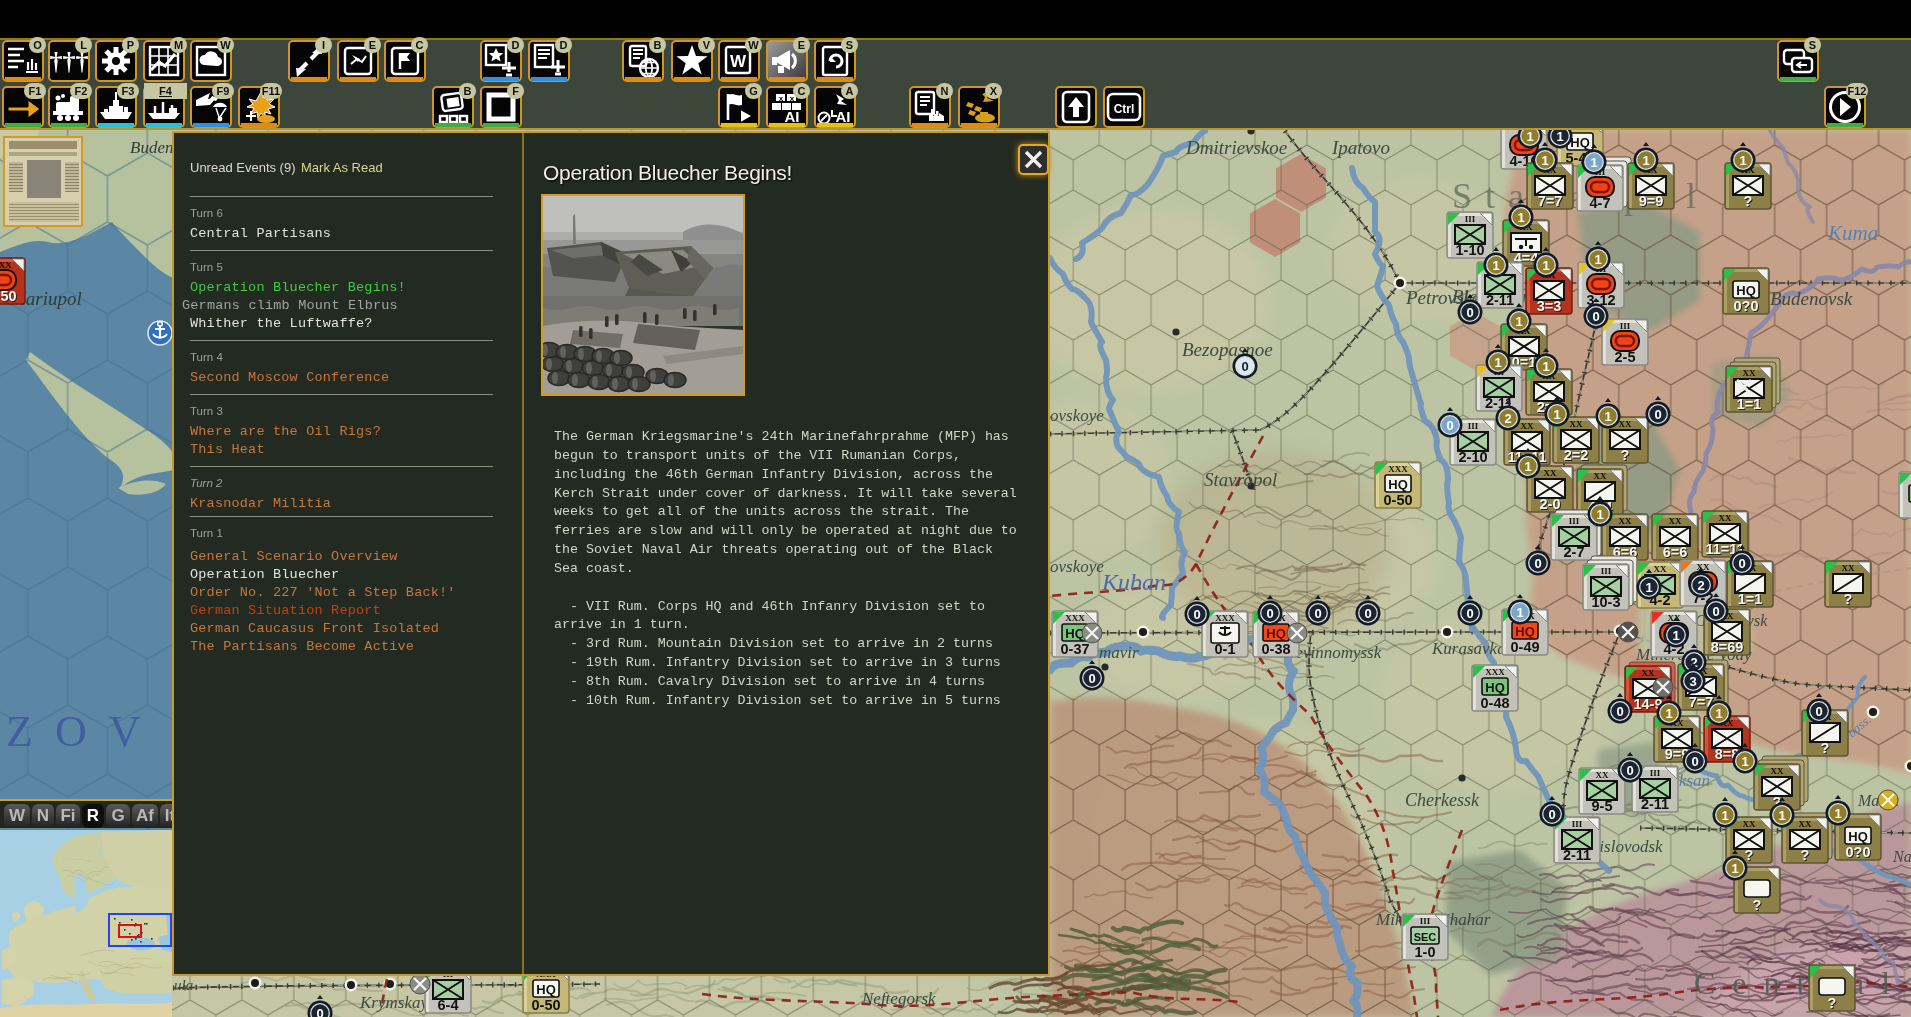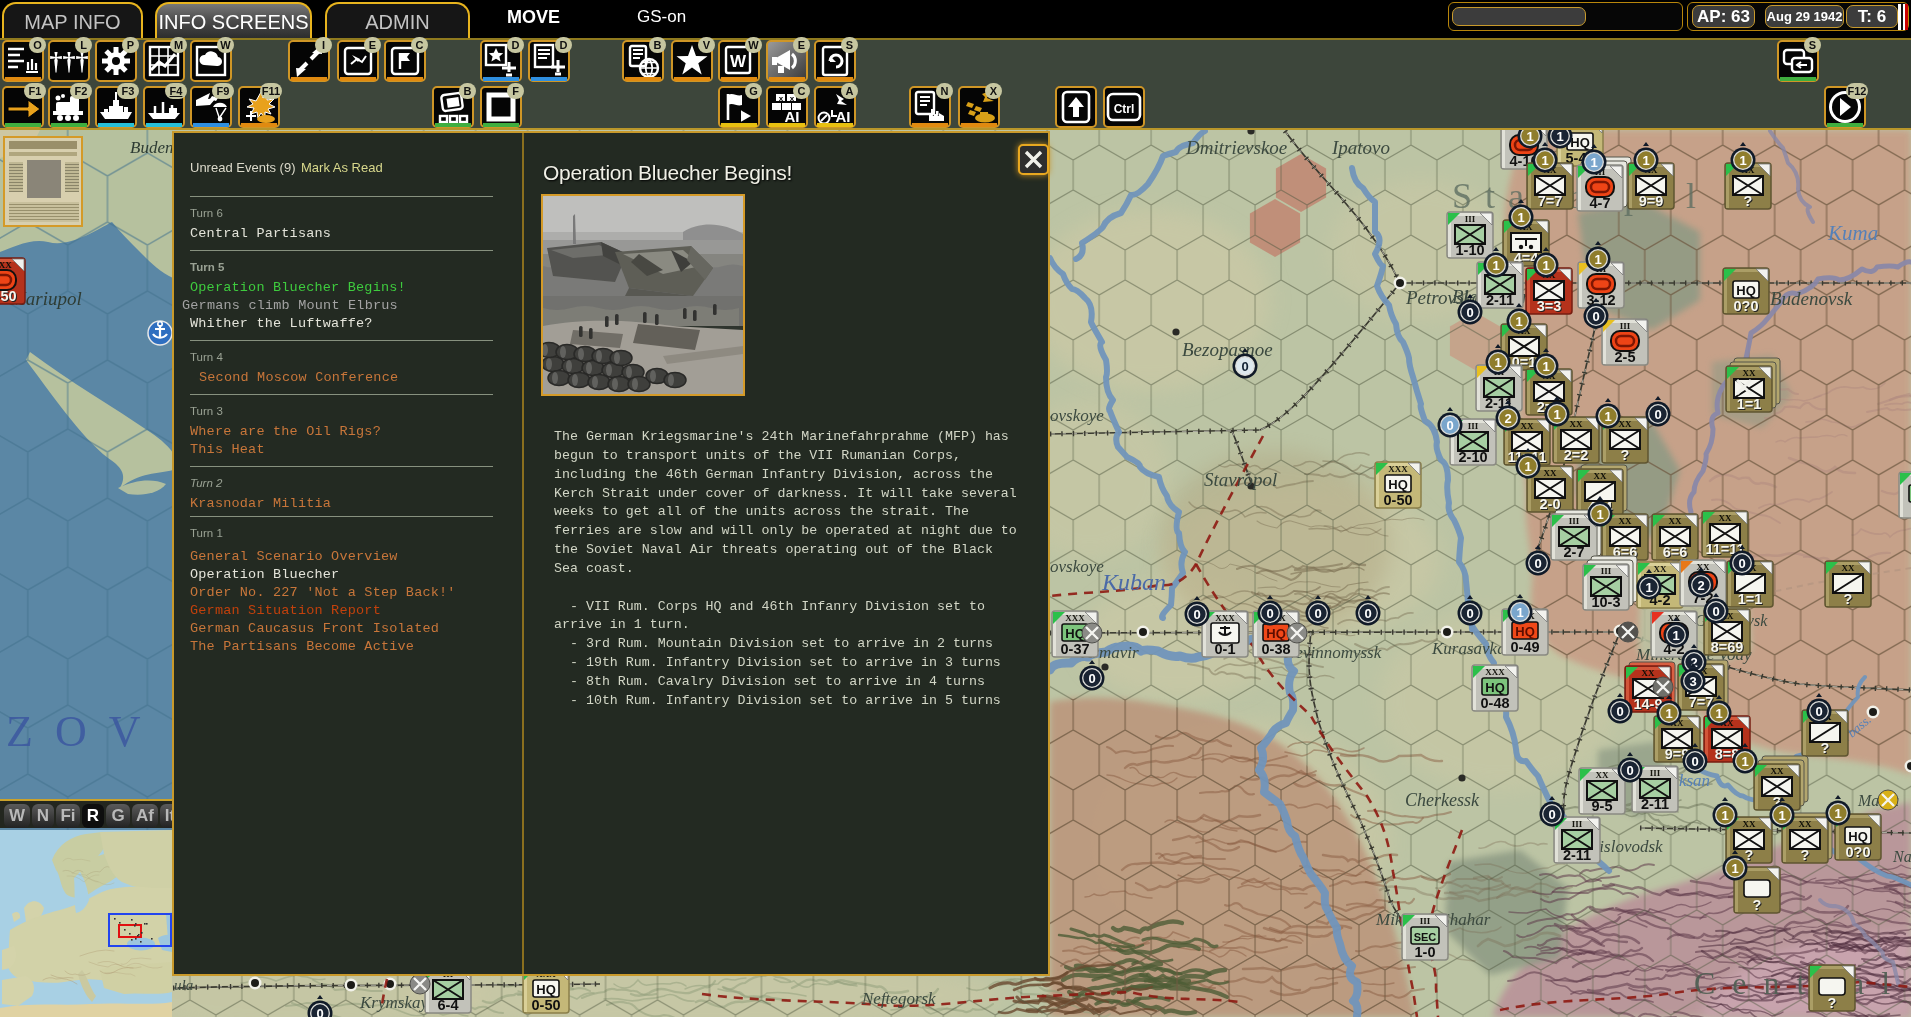--- a/index.html
+++ b/index.html
@@ -1571,27 +1571,27 @@
       <rect x="134" y="95" width="1.6" height="1.6" fill="#333"></rect>
     </svg>
 <div class="panel" style="left:172px;top:131px;width:878px;height:845px;"></div>
 <div class="abs" style="left:522px;top:133px;width:2px;height:841px;background:#8a6f1e"></div>
 <div class="abs" style="left:190px;top:160px;color:#dcdacb;font-size:13px;">Unread Events (9)</div>
 <div class="abs" style="left:301px;top:160px;color:#d8d88c;font-size:13px;">Mark As Read</div>
 <div class="sep" style="left:190px;top:196px;"></div>
 <div class="turn" style="left:190px;top:207px;">Turn 6</div>
 <div class="evt" style="left:190px;top:226px;color:#e4e4da;">Central Partisans</div>
 <div class="sep" style="left:190px;top:250px;"></div>
-<div class="turn" style="left:190px;top:261px;font-weight:bold;">Turn 5</div>
+<div class="turn" style="left:190px;top:261px;">Turn 5</div>
 <div class="evt" style="left:190px;top:280px;color:#3ecb3e;">Operation Bluecher Begins!</div>
 <div class="evt" style="left:182px;top:298px;color:#a3a3a3;">Germans climb Mount Elbrus</div>
 <div class="evt" style="left:190px;top:316px;color:#e4e4da;">Whither the Luftwaffe?</div>
 <div class="sep" style="left:190px;top:340px;"></div>
 <div class="turn" style="left:190px;top:351px;">Turn 4</div>
-<div class="evt" style="left:190px;top:370px;color:#c8763a;margin-left:9px;">Second Moscow Conference</div>
+<div class="evt" style="left:190px;top:370px;color:#c8763a;">Second Moscow Conference</div>
 <div class="sep" style="left:190px;top:394px;"></div>
 <div class="turn" style="left:190px;top:405px;">Turn 3</div>
 <div class="evt" style="left:190px;top:424px;color:#c8763a;">Where are the Oil Rigs?</div>
 <div class="evt" style="left:190px;top:442px;color:#c8763a;">This Heat</div>
 <div class="sep" style="left:190px;top:466px;"></div>
 <div class="turn" style="left:190px;top:477px;font-style:italic;">Turn 2</div>
 <div class="evt" style="left:190px;top:496px;color:#c8763a;">Krasnodar Militia</div>
 <div class="sep" style="left:190px;top:516px;"></div>
 <div class="turn" style="left:190px;top:527px;">Turn 1</div>
 <div class="evt" style="left:190px;top:549px;color:#c8763a;">General Scenario Overview</div>
@@ -1673,34 +1673,20 @@
         <rect x="100" y="116" width="3.6" height="11" rx="1.6" fill="#262624"></rect>
         <rect x="112" y="118" width="3.6" height="11" rx="1.6" fill="#262624"></rect>
         <rect x="140" y="112" width="3.6" height="11" rx="1.6" fill="#262624"></rect>
         <rect x="150" y="114" width="3.6" height="11" rx="1.6" fill="#262624"></rect>
         <rect x="36" y="130" width="3.6" height="11" rx="1.6" fill="#262624"></rect>
         <rect x="46" y="132" width="3.6" height="11" rx="1.6" fill="#262624"></rect>
         <rect x="170" y="108" width="3.6" height="11" rx="1.6" fill="#262624"></rect>
         <rect width="200" height="198" fill="#888" opacity="0.12"></rect>
       </svg></div>
 <div class="abs mono" style="left:554px;top:428px;width:476px;font-size:13.3px;line-height:18.85px;color:#d2d6c6;white-space:pre;">The German Kriegsmarine's 24th Marinefahrprahme (MFP) has<br>begun to transport units of the VII Rumanian Corps,<br>including the 46th German Infantry Division, across the<br>Kerch Strait under cover of darkness. It will take several<br>weeks to get all of the units across the strait. The<br>ferries are slow and will only be operated at night due to<br>the Soviet Naval Air threats operating out of the Black<br>Sea coast.<br>&nbsp;<br>  - VII Rum. Corps HQ and 46th Infanry Division set to<br>arrive in 1 turn.<br>  - 3rd Rum. Mountain Division set to arrive in 2 turns<br>  - 19th Rum. Infantry Division set to arrive in 3 turns<br>  - 8th Rum. Cavalry Division set to arrive in 4 turns<br>  - 10th Rum. Infantry Division set to arrive in 5 turns</div>
-<div id="topbar">
-<div class="tab" style="left:2px;width:141px;">MAP INFO</div>
-<div class="tab" style="left:325px;width:145px;">ADMIN</div>
-<div class="tab active" style="left:155px;width:157px;">INFO SCREENS</div>
-<div class="toplabel" style="left:507px;">MOVE</div>
-<div class="toplabel" style="left:637px;font-weight:normal;font-size:17px;">GS-on</div>
-<div class="tr-box" style="left:1448px;top:2px;width:235px;height:29px;"></div>
-<div class="tr-inner" style="left:1452px;top:7px;width:134px;height:19px;"></div>
-<div class="tr-box" style="left:1687px;top:2px;width:222px;height:29px;"></div>
-<div class="tr-inner" style="left:1692px;top:5px;width:63px;height:23px;line-height:22px;">AP: 63</div>
-<div class="tr-inner" style="left:1765px;top:5px;width:79px;height:23px;line-height:22px;font-size:13px;">Aug 29 1942</div>
-<div class="tr-inner" style="left:1846px;top:5px;width:52px;height:23px;line-height:22px;">T: 6</div>
-<div class="abs" style="left:1898px;top:4px;width:10px;height:26px;background:linear-gradient(90deg,#fff 0 3px,#111 3px 5px,#fff 5px 7px,#c00 7px)"></div>
-</div>
 <div id="toolbar"></div>
 <div class="btn" style="left:2px;top:40px;">
       <svg width="38" height="38" viewBox="0 0 38 38" style="position:absolute;left:0;top:0">
         <g stroke="#fff" stroke-width="2.6">
           <path d="M4 7h16M4 13h12M4 19h16M4 25h10"></path>
         </g>
         <path d="M24 20v8M28 17v11M32 21v7" stroke="#fff" stroke-width="2.2"></path>
         <path d="M22 30h12" stroke="#fff" stroke-width="2"></path>
       </svg>
       <div class="badge" style="width:17px;border-radius:8px;">O</div>
@@ -1881,21 +1867,21 @@
       <div class="ul" style="background:#27c0d8"></div>
     </div>
 <div class="btn" style="left:143px;top:86px;">
       <svg width="38" height="38" viewBox="0 0 38 38" style="position:absolute;left:0;top:0">
         <g fill="#fff">
           <path d="M3 25h32l-5 6H8z"></path>
           <path d="M10 18v7M18 14v11M27 17v8" stroke="#fff" stroke-width="2.5"></path>
           <rect x="24" y="20" width="8" height="5"></rect>
         </g>
       </svg>
-      <div class="badge" style="width:22px;border-radius:8px;text-decoration:underline;">F4</div>
+      <div class="badge" style="width:43px;border-radius:0;text-decoration:underline;">F4</div>
       <div class="ul" style="background:#27c0d8"></div>
     </div>
 <div class="btn" style="left:190px;top:86px;">
       <svg width="38" height="38" viewBox="0 0 38 38" style="position:absolute;left:0;top:0">
         <g fill="#fff">
           <path d="M4 12l14-7-2 6 8-1-6 7 -14 1z"></path>
           <path d="M20 8l6 2-2 3-6-2z"></path>
           <path d="M21 19a8 8 0 0 1 14 0z"></path>
           <path d="M24 20l3 9M34 20l-6 9" stroke="#fff" stroke-width="1.4"></path>
           <circle cx="28" cy="31" r="2.4"></circle>

